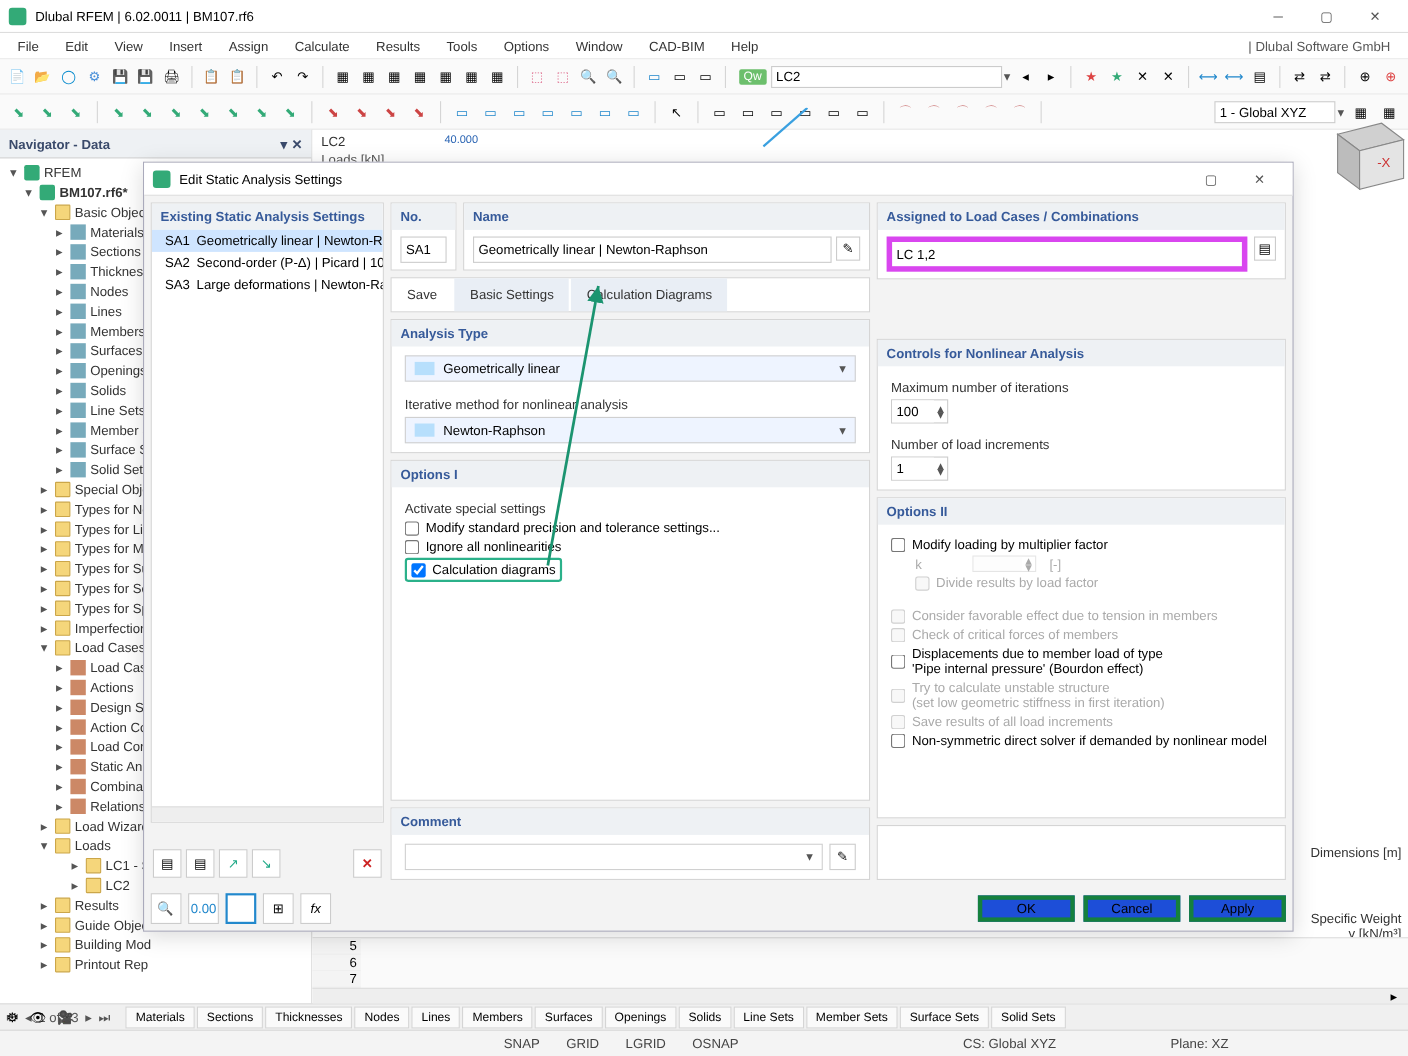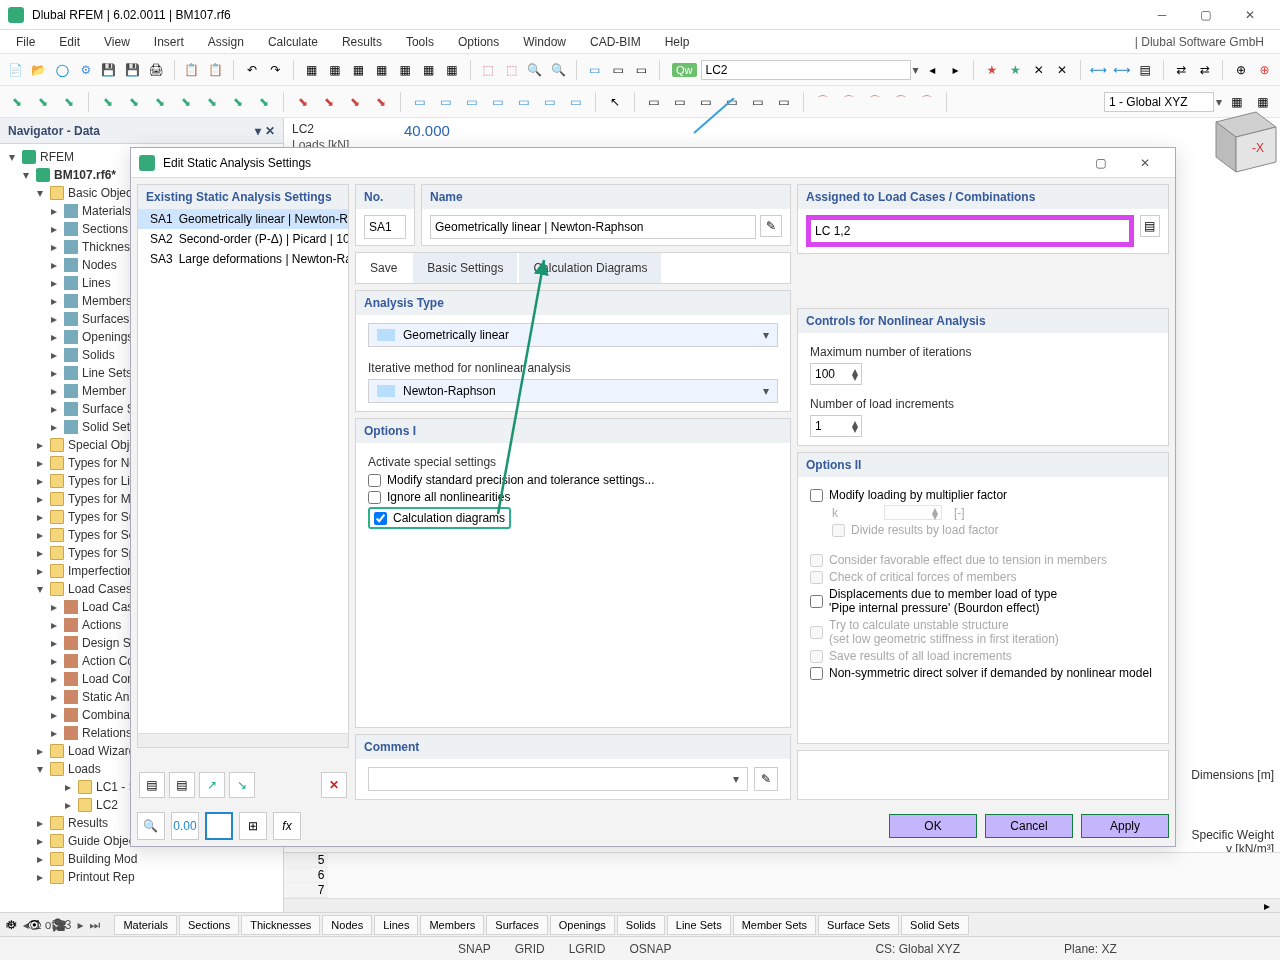--- a/index.html
+++ b/index.html
@@ -66,21 +66,21 @@
   .hlbox { border:2px solid #2bb18a; border-radius:3px; padding:2px 4px; display:inline-flex; align-items:center; gap:6px; }
   .spin { display:inline-flex; align-items:center; border:1px solid #ccc; }
   .spin input { width:38px; border:none; padding:3px 4px; text-align:left; }
   .spin .arr { display:flex; flex-direction:column; font-size:7px; line-height:6px; padding:0 3px; color:#555; }
   .rightcol { width:372px; display:flex; flex-direction:column; gap:6px; }
   .assigned input { width:100%; border:5px solid #d946ef; padding:4px; }
   .bottom-tools { display:flex; gap:4px; padding:2px 2px; align-items:center; }
   .bottom-tools .bt { width:26px;height:26px;border:1px solid #ccc;background:#fff;display:flex;align-items:center;justify-content:center; }
   .bottom-tools .del { margin-left:auto; color:#c22; font-weight:bold; }
   .dlgbtns { padding:10px; display:flex; gap:8px; justify-content:flex-end; border-top:1px solid #ddd; background:#f3f3f3; }
-  .dlgbtns button { width:88px; height:24px; border:1px solid #15803d; background:#c4b5fd; }
+  .dlgbtns button { width:88px; height:24px; border:4px solid #15803d; background:#1d4ed8; }
   .dlgfoot { display:flex; align-items:center; padding:6px; gap:6px; }
   .dlgfoot .fbtn { width:28px;height:28px;border:1px solid #ccc;background:#fff;display:flex;align-items:center;justify-content:center; }
   .bottom-tabs { height:24px; background:#f0f0f0; border-top:1px solid #d5d5d5; display:flex; align-items:center; padding:0 6px; gap:2px; }
   .bottom-tabs .btab { padding:3px 8px; border:1px solid #d5d5d5; background:#fafafa; font-size:11px; }
   .bottom-tabs .nav { display:flex; align-items:center; gap:6px; margin-right:12px; color:#555; }
   .statusbar { height:24px; background:#f4f4f4; border-top:1px solid #d5d5d5; display:flex; align-items:center; padding:0 8px; gap:24px; font-size:11px; color:#444; }
   .statusbar span:first-child { margin-left:450px; }
   .rightdock { position:absolute; right:6px; top:650px; width:100px; color:#333; font-size:11px; text-align:right;}
   .annot-arrow { position:absolute; z-index:55; pointer-events:none; }
 </style>
@@ -441,21 +441,21 @@
             <span class="ico fold"></span>
             <span>Printout Rep</span>
           </div>
         </div>
     </div>
   </div>
 
   <div class="viewport">
     <div class="vp-top">LC2</div>
     <div class="vp-loads">Loads [kN]</div>
-    <div style="position:absolute;left:120px;top:4px;color:#2a64b3;font-size:15px">40.000</div>
+    <div style="position:absolute;left:120px;top:4px;color:#2a64b3;font-size:10px">40.000</div>
     <svg style="position:absolute;left:400px;top:-20px" width="60" height="40">
         <line x1="50" y1="0" x2="10" y2="35" stroke="#3aa0e0" stroke-width="2"></line>
       </svg>
 
     <div style="position:absolute; right:-6px; top:-26px; width:90px; height:90px;">
       <svg viewBox="0 0 90 90" width="90" height="90">
         <polygon points="20,30 60,20 80,35 40,45" fill="#d0d0d0" stroke="#888"></polygon>
         <polygon points="20,30 40,45 40,80 20,65" fill="#bcbcbc" stroke="#888"></polygon>
         <polygon points="40,45 80,35 80,70 40,80" fill="#e4e4e4" stroke="#888"></polygon>
         <text x="56" y="60" fill="#c33" font-size="11">-X</text>

